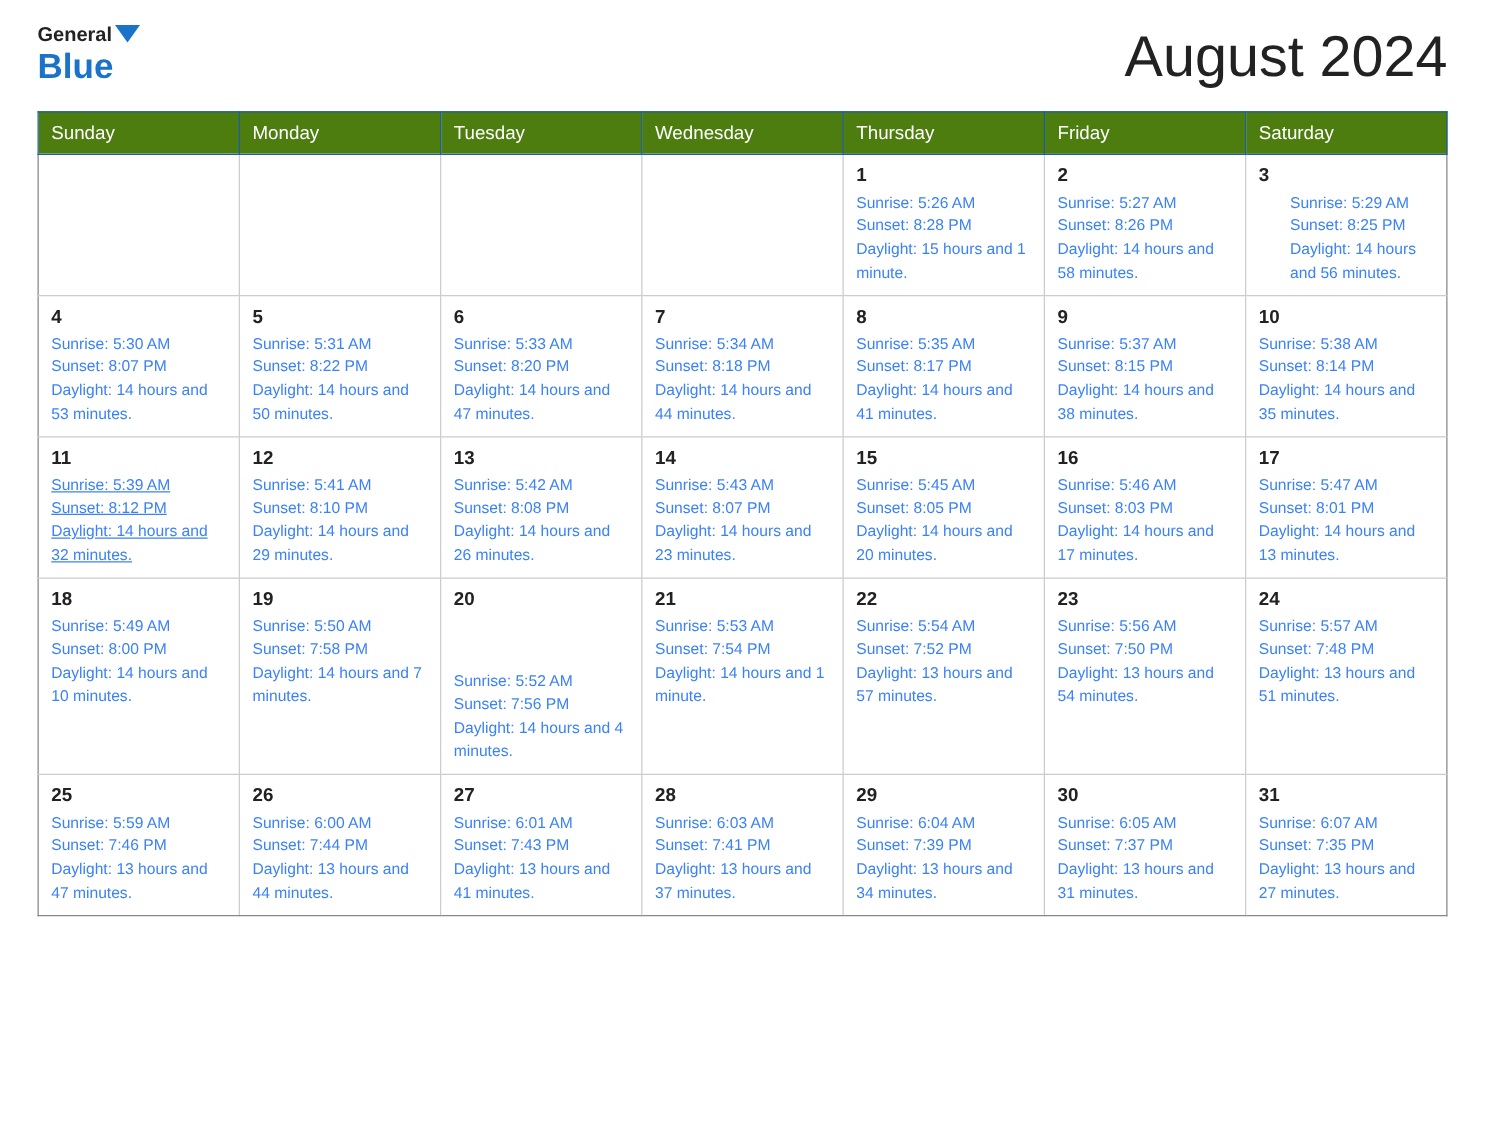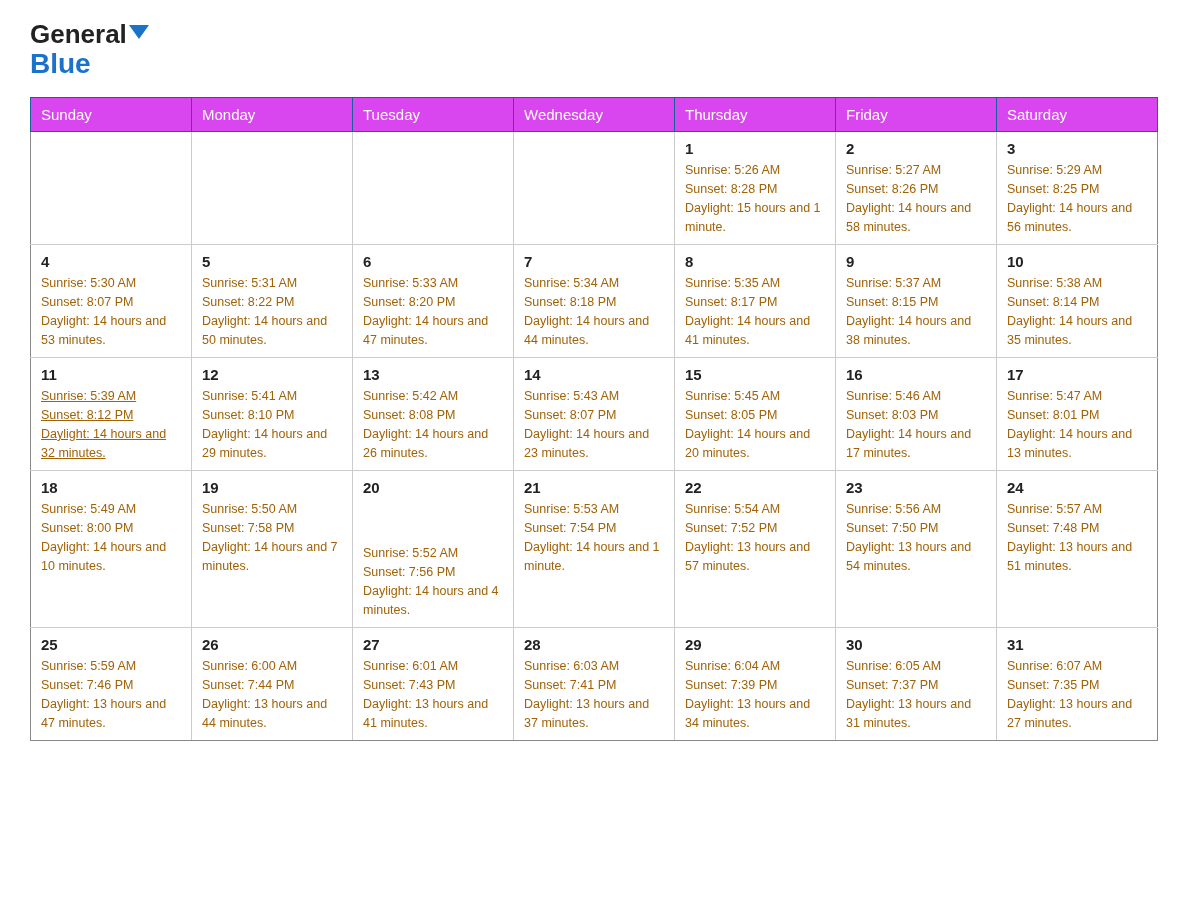--- a/index.html
+++ b/index.html
@@ -14,21 +14,21 @@
       justify-content: space-between;
       align-items: flex-start;
       margin-bottom: 18px;
     }
     .logo {
       display: flex;
       flex-direction: column;
       align-items: flex-start;
     }
     .logo-text-general {
-      font-size: 26px;
+      font-size: 16px;
       font-weight: bold;
       color: #222;
       line-height: 1.1;
     }
     .logo-text-blue {
       font-size: 28px;
       font-weight: bold;
       color: #1a73c9;
       line-height: 1.1;
     }
@@ -62,21 +62,21 @@
       font-weight: 400;
       color: #444;
       margin-top: 4px;
     }
     .calendar {
       width: 100%;
       border-collapse: collapse;
       border: 1.5px solid #888;
     }
     .calendar th {
-      background: #d946ef;
+      background: #4d7c0f;
       color: #fff;
       font-size: 15px;
       font-weight: 400;
       padding: 8px 10px;
       text-align: left;
       border: 1px solid #1a5fa0;
     }
     .calendar td {
       vertical-align: top;
       padding: 8px 10px;
@@ -90,21 +90,21 @@
     .day-number {
       font-size: 15px;
       font-weight: bold;
       color: #222;
       display: block;
       margin-bottom: 4px;
     }
     .day-info {
       font-size: 12.5px;
       line-height: 1.5;
-      color: #a16207;
+      color: #3b82f6;
     }
     .empty-cell {
       background: #fff;
     }
     tr td:first-child {
       border-left: 1.5px solid #888;
     }
     tr td:last-child {
       border-right: 1.5px solid #888;
     }
@@ -119,20 +119,21 @@
   <div class="logo">
     <div class="logo-row">
       <span class="logo-text-general">General</span>
       <span class="logo-icon"></span>
     </div>
     <div class="logo-row">
       <span class="logo-text-blue">Blue</span>
     </div>
   </div>
   <div class="title-section">
+    <h1>August 2024</h1>
   </div>
 </div>
 
 <table class="calendar">
   <thead>
     <tr>
     <th>Sunday</th>
         <th>Monday</th>
         <th>Tuesday</th>
         <th>Wednesday</th>
@@ -154,21 +155,21 @@
 Daylight: 15 hours and 1 minute.</div>
         </td>
         <td>
           <span class="day-number">2</span>
           <div class="day-info" style="white-space: pre-line;">Sunrise: 5:27 AM
 Sunset: 8:26 PM
 Daylight: 14 hours and 58 minutes.</div>
         </td>
         <td>
           <span class="day-number">3</span>
-          <div class="day-info" style="white-space: pre-line;">Sunrise: 5:29 AM
+          <div class="day-info" style="white-space: pre-line; margin-left: 25px;">Sunrise: 5:29 AM
 Sunset: 8:25 PM
 Daylight: 14 hours and 56 minutes.</div>
         </td>
       </tr>
       <tr>
         <td>
           <span class="day-number">4</span>
           <div class="day-info" style="white-space: pre-line;">Sunrise: 5:30 AM
 Sunset: 8:07 PM
 Daylight: 14 hours and 53 minutes.</div>

